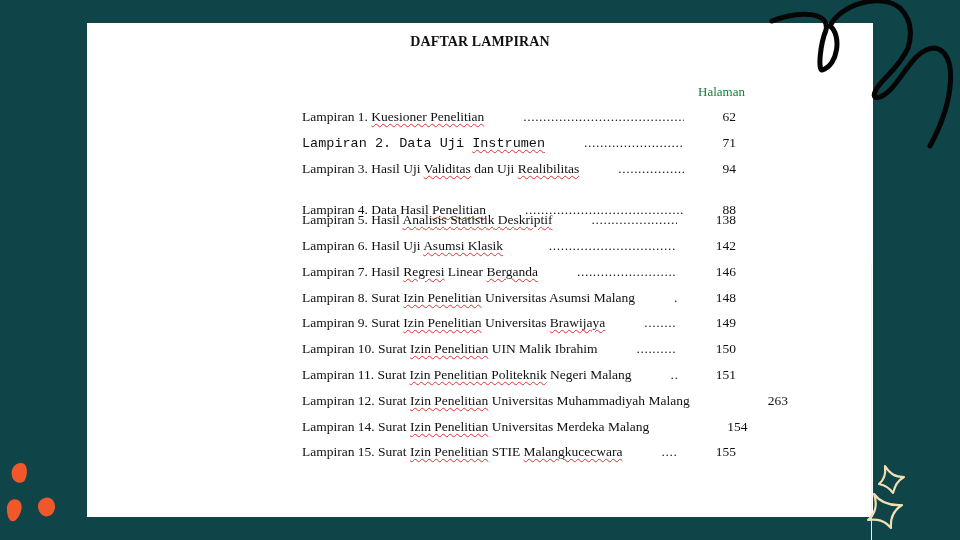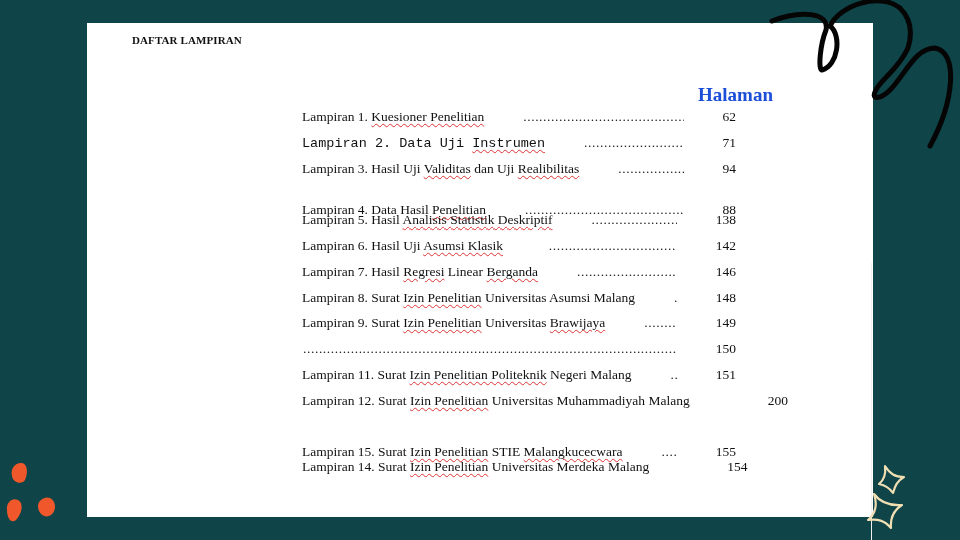--- a/index.html
+++ b/index.html
@@ -11,27 +11,26 @@
     .page {
       position: absolute; left: 87px; top: 23px; width: 786px; height: 494px;
       background: #ffffff;
     }
     .page-shadow-line {
       position: absolute; left: 784px; top: 240px; width: 1px; height: 277px;
       background: #f1f1f1;
     }
     .title {
       position: absolute; left: 0; width: 100%; top: 11px;
-      text-align: left; font-weight: bold; font-size: 11px; color: #111;
+      text-align: center; font-weight: bold; font-size: 14px; color: #111;
       letter-spacing: 0.1px;
-      margin-left: 45px;
     }
     .col-head {
       position: absolute; top: 61px; left: 611px;
-      font-size: 19px; color: #1d4ed8; font-weight: bold;
+      font-size: 13px; color: #15803d;
     }
     .toc { position: absolute; left: 215px; top: 86px; width: 434px; }
     .toc-row {
       display: flex; align-items: baseline; height: 25.8px;
       font-size: 13.5px; color: #111; white-space: nowrap; gap: 38px;
     }
     .toc-label { flex: 0 0 auto; }
     .toc-dots {
       flex: 1 1 auto; overflow: hidden; margin: 0 1px;
       color: #222; letter-spacing: 0.6px;
@@ -93,35 +92,36 @@
         <span class="toc-label" style="white-space: pre;"><span>Lampiran 8. </span><span>Surat </span><span class="squig">Izin Penelitian</span><span> Universitas Asumsi Malang</span></span>
         <span class="toc-dots"></span>
         <span class="toc-page">148</span>
       </div>
       <div class="toc-row">
         <span class="toc-label" style="white-space: pre;"><span>Lampiran 9. </span><span>Surat </span><span class="squig">Izin Penelitian</span><span> Universitas </span><span class="squig">Brawijaya</span></span>
         <span class="toc-dots"></span>
         <span class="toc-page">149</span>
       </div>
       <div class="toc-row">
+        <span class="toc-label" style="white-space: pre;"><span>Lampiran 10. </span><span>Surat </span><span class="squig">Izin Penelitian</span><span> UIN Malik Ibrahim</span></span>
         <span class="toc-dots"></span>
         <span class="toc-page">150</span>
       </div>
       <div class="toc-row">
         <span class="toc-label" style="white-space: pre;"><span>Lampiran 11. </span><span>Surat </span><span class="squig">Izin Penelitian Politeknik</span><span> Negeri Malang</span></span>
         <span class="toc-dots"></span>
         <span class="toc-page">151</span>
       </div>
       <div class="toc-row">
         <span class="toc-label" style="white-space: pre;"><span>Lampiran 12. </span><span>Surat </span><span class="squig">Izin Penelitian</span><span> Universitas Muhammadiyah Malang</span></span>
         <span class="toc-dots"></span>
-        <span class="toc-page">200</span>
+        <span class="toc-page">263</span>
       </div>
       <div class="toc-row">
-        <span class="toc-label" style="white-space: pre; margin-top: 40px;"><span>Lampiran 14. </span><span>Surat </span><span class="squig">Izin Penelitian</span><span> Universitas Merdeka Malang</span></span>
+        <span class="toc-label" style="white-space: pre;"><span>Lampiran 14. </span><span>Surat </span><span class="squig">Izin Penelitian</span><span> Universitas Merdeka Malang</span></span>
         <span class="toc-dots"></span>
         <span class="toc-page">154</span>
       </div>
       <div class="toc-row">
         <span class="toc-label" style="white-space: pre;"><span>Lampiran 15. </span><span>Surat </span><span class="squig">Izin Penelitian</span><span> STIE </span><span class="squig">Malangkucecwara</span></span>
         <span class="toc-dots"></span>
         <span class="toc-page">155</span>
       </div>
     </div>
   <div class="page-shadow-line"></div>

